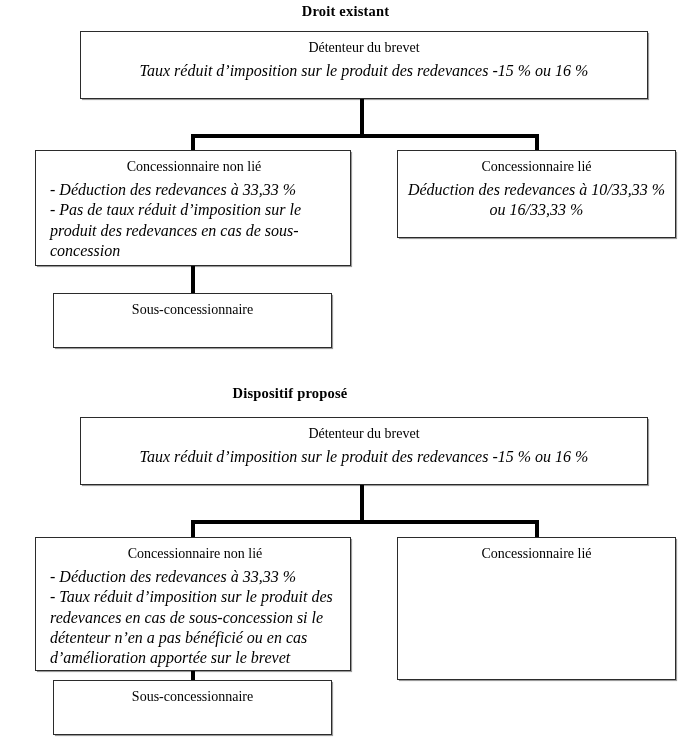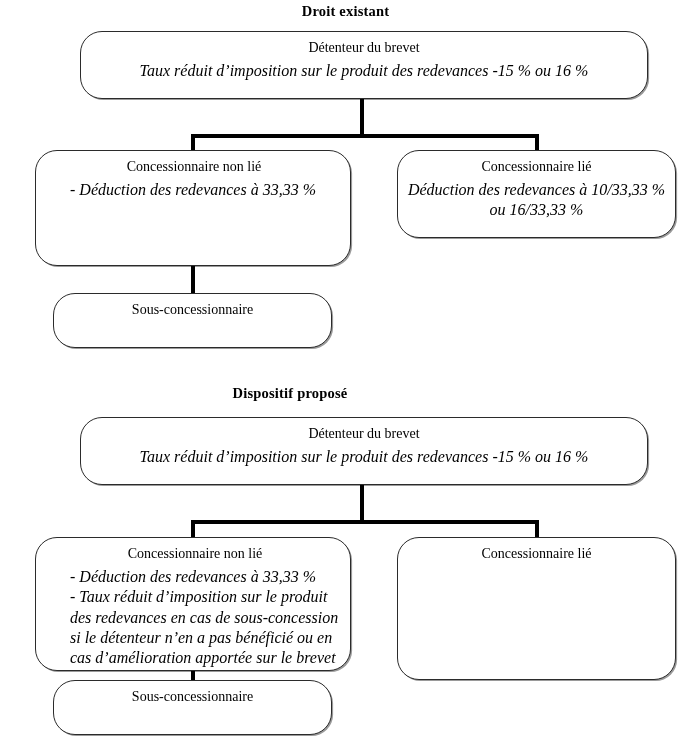--- a/index.html
+++ b/index.html
@@ -30,21 +30,21 @@
     font-weight: bold;
     font-size: 14.5px;
     letter-spacing: 0.2px;
     white-space: nowrap;
   }
 
   .node {
     position: absolute;
     box-sizing: border-box;
     border: 1.1px solid #2b2b2b;
-    border-radius: 22px;
+    border-radius: 0;
     background: #ffffff;
     box-shadow: 1.5px 1.5px 0 -0.4px #9a9a9a;
     padding: 5px 9px 5px 9px;
     text-align: center;
     overflow: hidden;
   }
 
   .node-title {
     font-size: 14px;
     line-height: 1.28;
@@ -52,21 +52,21 @@
     margin: 2px 0 4px 0;
   }
 
   .node-body {
     font-size: 16px;
     font-style: italic;
     line-height: 1.27;
   }
 
   .node-body.centered { text-align: center; }
-  .node-body.left     { text-align: left; margin-left: 20px; }
+  .node-body.left     { text-align: left; }
 
   
   .conn {
     position: absolute;
     background: #000000;
   }
 </style>
 </head>
 <body>
 
@@ -80,20 +80,21 @@
   </div>
 
   <div class="conn" style="left:360px; top:99px; width:4px; height:39px;"></div>
   <div class="conn" style="left:191px; top:134px; width:348px; height:4px;"></div>
   <div class="conn" style="left:191px; top:134px; width:4px; height:18px;"></div>
   <div class="conn" style="left:535px; top:134px; width:4px; height:18px;"></div>
 
   <div class="node" style="left:35px; top:150px; width:316px; height:116px; padding-left:14px; padding-right:12px;">
     <div class="node-title">Concessionnaire non lié</div>
     <div class="node-body left">- Déduction des redevances à 33,33 %</div>
+    <div class="node-body left">- Pas de taux réduit d’imposition sur le produit des redevances en cas de sous-concession</div>
   </div>
 
   <div class="node" style="left:397px; top:150px; width:279px; height:88px;">
     <div class="node-title">Concessionnaire lié</div>
     <div class="node-body centered">Déduction des redevances à 10/33,33 % ou 16/33,33 %</div>
   </div>
 
   <div class="conn" style="left:191px; top:266px; width:4px; height:28px;"></div>
 
   <div class="node" style="left:53px; top:293px; width:279px; height:55px;">

